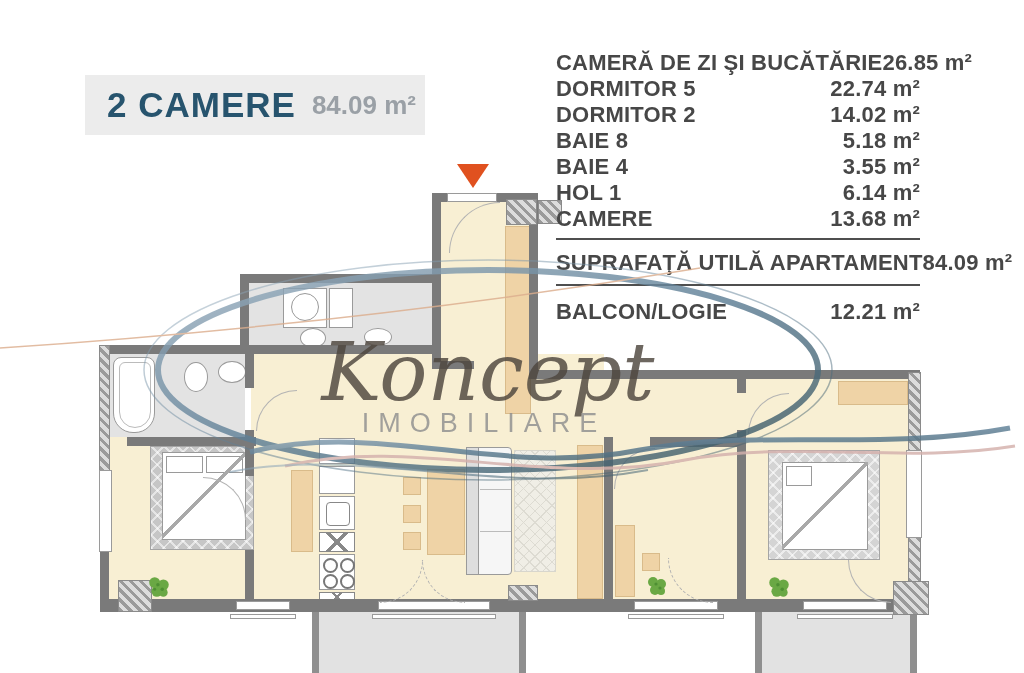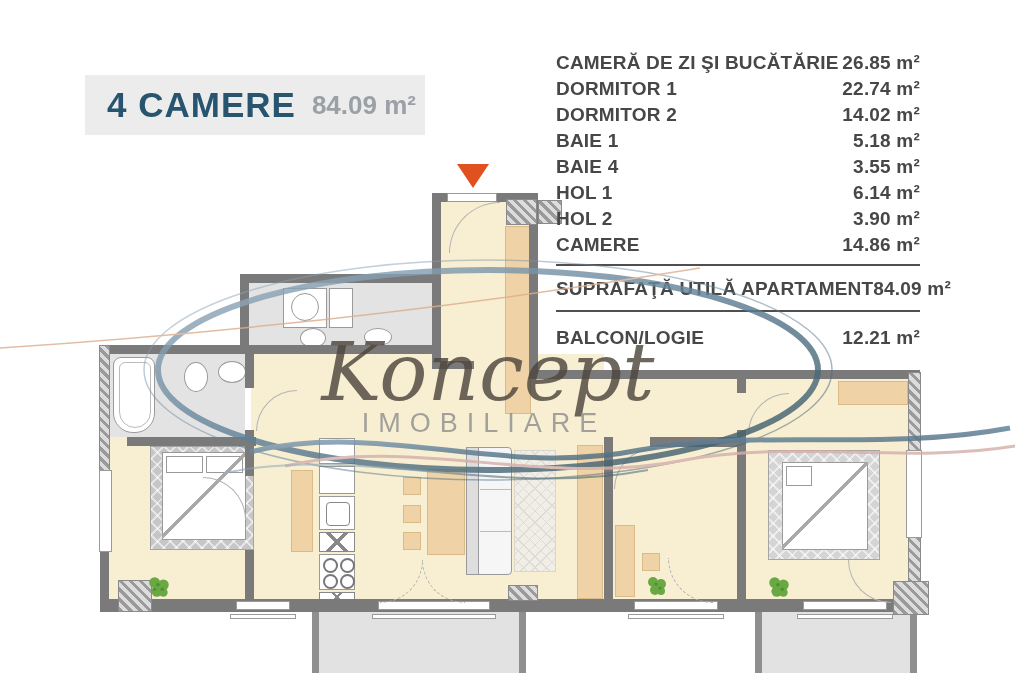--- a/index.html
+++ b/index.html
@@ -7,21 +7,21 @@
   #stage{position:relative;width:1024px;height:673px;background:#fff;}
   .abs{position:absolute;}
   
   #titlebox{left:85px;top:75px;width:340px;height:60px;background:#ececec;
             display:flex;align-items:center;padding-left:22px;box-sizing:border-box;z-index:6;}
   #titlebox .tname{font-size:35px;font-weight:bold;color:#27546e;letter-spacing:1px;}
   #titlebox .tarea{font-size:26px;color:#9aa0a6;margin-left:16px;font-weight:bold;}
   
   #legend{left:556px;top:50px;width:364px;z-index:6;color:#474747;}
   .lrow{display:flex;justify-content:space-between;align-items:center;height:26px;
-        font-size:19px;font-weight:bold;letter-spacing:.2px;white-space:nowrap;}
+        font-size:22px;font-weight:bold;letter-spacing:.2px;white-space:nowrap;}
   .lval{text-align:right;}
   .ldiv{border-top:2px solid #4f4f4f;margin-top:6px;}
   .ltotal{padding:12px 0 4px 0;height:22px;}
   .lbalc{padding-top:14px;height:24px;}
   
   .wall{background:#7a7a7a;z-index:3;}
   .hatch{background:repeating-linear-gradient(45deg,#9a9a9a 0 3px,#dcdcdc 3px 7px);
          border:1px solid #8a8a8a;box-sizing:border-box;z-index:4;}
   .cream{background:#f8efd3;z-index:1;}
   .grayfloor{background:#e3e3e3;z-index:1;}
@@ -54,56 +54,52 @@
   #wm{left:0;top:0;z-index:8;pointer-events:none;opacity:.82;}
   .sofaback{background:#dedede;border:1px solid #9a9a9a;box-sizing:border-box;z-index:3;}
   .sofaline{background:#bbb;z-index:3;}
 </style>
 </head>
 <body>
 
 <div id="stage">
 
   <div class="abs" id="titlebox">
-    <span class="tname">4 CAMERE</span>
+    <span class="tname">2 CAMERE</span>
     <span class="tarea">84.09 m²</span>
   </div>
 
   <div class="abs" id="legend">
     <div class="lrow">
         <span>CAMERĂ DE ZI ŞI BUCĂTĂRIE</span>
         <span class="lval">26.85 m²</span>
       </div>
     <div class="lrow">
-        <span>DORMITOR 1</span>
+        <span>DORMITOR 5</span>
         <span class="lval">22.74 m²</span>
       </div>
     <div class="lrow">
         <span>DORMITOR 2</span>
         <span class="lval">14.02 m²</span>
       </div>
     <div class="lrow">
-        <span>BAIE 1</span>
+        <span>BAIE 8</span>
         <span class="lval">5.18 m²</span>
       </div>
     <div class="lrow">
         <span>BAIE 4</span>
         <span class="lval">3.55 m²</span>
       </div>
     <div class="lrow">
         <span>HOL 1</span>
         <span class="lval">6.14 m²</span>
       </div>
     <div class="lrow">
-        <span>HOL 2</span>
-        <span class="lval">3.90 m²</span>
-      </div>
-    <div class="lrow">
         <span>CAMERE</span>
-        <span class="lval">14.86 m²</span>
+        <span class="lval">13.68 m²</span>
       </div>
     <div class="ldiv"></div>
     <div class="lrow ltotal">
         <span>SUPRAFAŢĂ UTILĂ APARTAMENT</span>
         <span class="lval">84.09 m²</span>
       </div>
     <div class="ldiv"></div>
     <div class="lrow lbalc">
         <span>BALCON/LOGIE</span>
         <span class="lval">12.21 m²</span>

